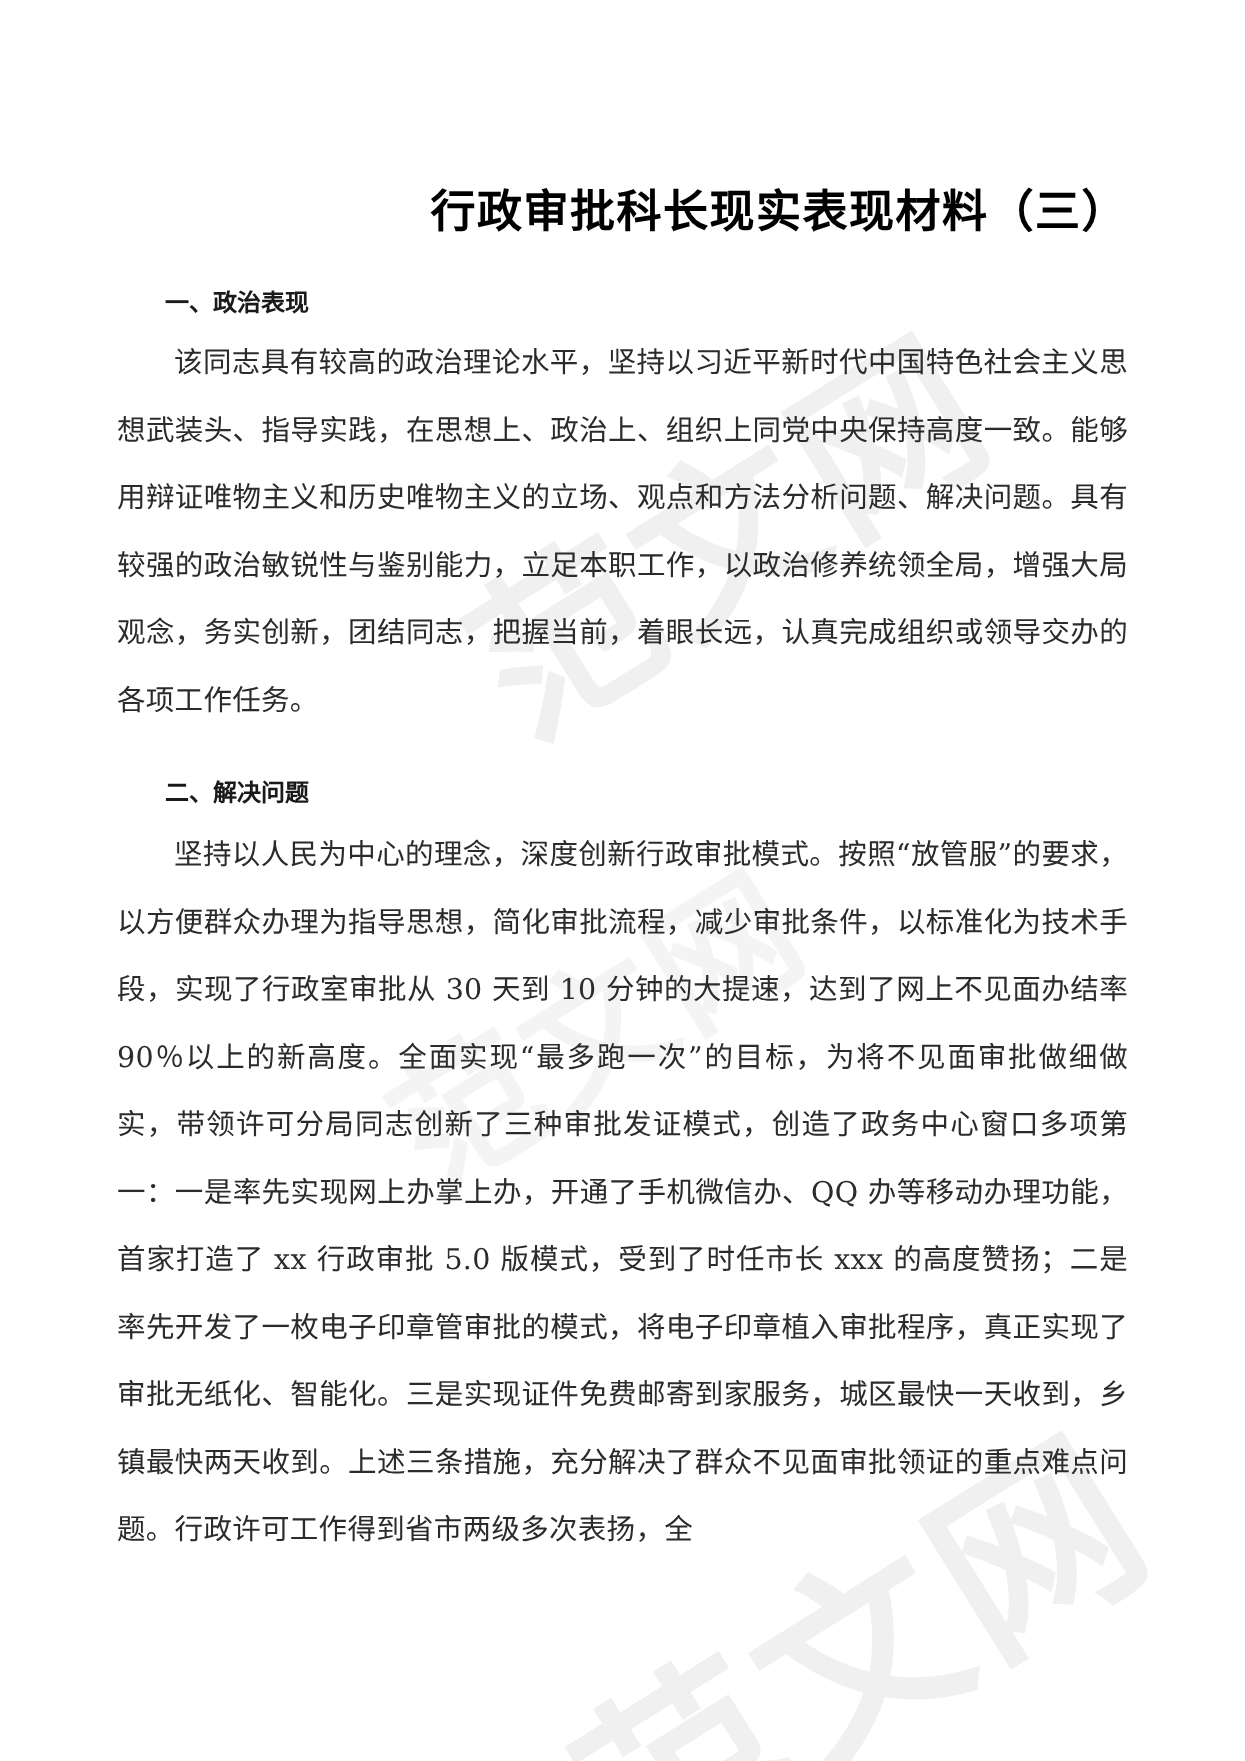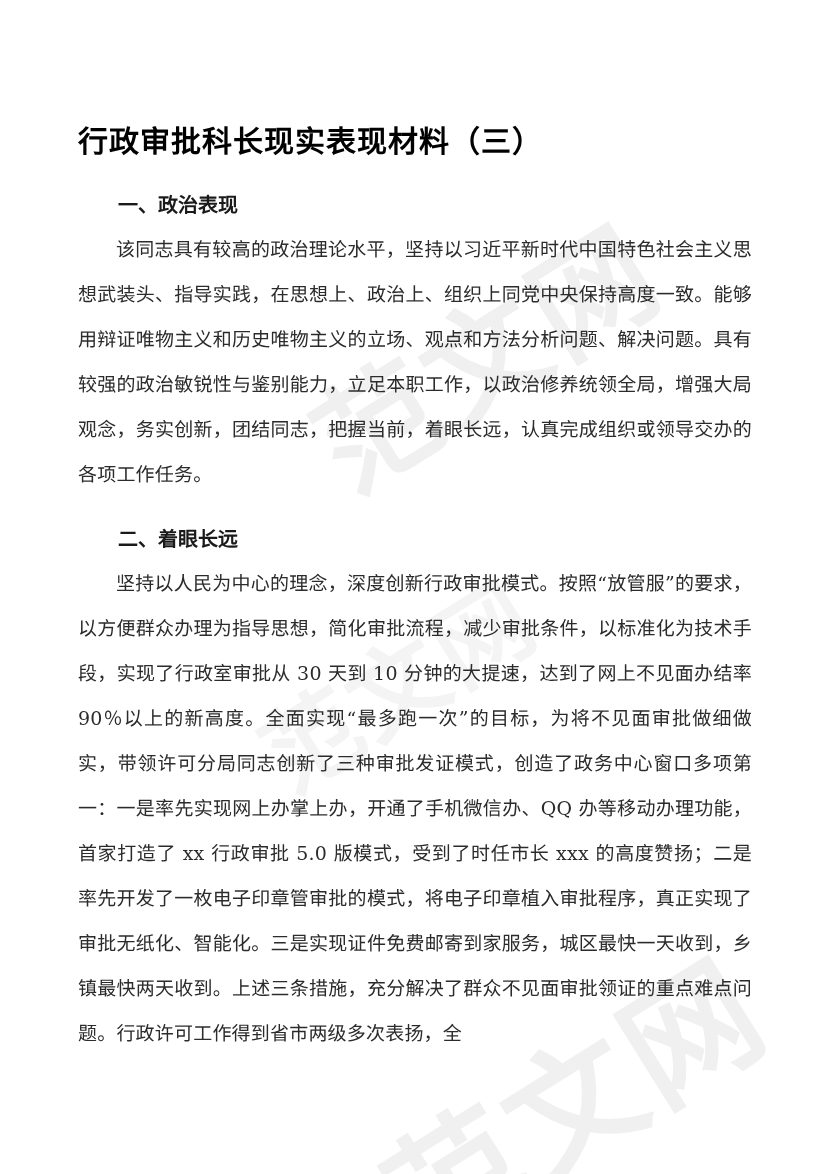--- a/index.html
+++ b/index.html
@@ -65,36 +65,36 @@
   
   .content {
     position: relative;
     z-index: 1;
     padding: 0 78px 0 78px;
   }
 
   .doc-title {
     margin: 0;
     padding-top: 122px;
-    text-align: left;
+    text-align: right;
     font-family: "DejaVu Serif", "Liberation Serif", serif;
     font-weight: 700;
     font-size: 30px;
     line-height: 1.35;
     letter-spacing: 1px;
     color: #000000;
   }
 
   .section-heading {
     margin: 0;
     padding-top: 26px;
     text-indent: 2em;
     font-family: "DejaVu Sans", "Liberation Sans", sans-serif;
     font-weight: 700;
-    font-size: 20px;
+    font-size: 16px;
     line-height: 1.6;
     color: #1a1a1a;
   }
 
   .body-paragraph {
     margin: 0;
     padding-top: 6px;
     text-indent: 2em;
     text-align: justify;
     text-justify: inter-character;
@@ -122,19 +122,19 @@
   </div>
 
   <div class="content">
 
     <h1 class="doc-title">行政审批科长现实表现材料（三）</h1>
 
     <h2 class="section-heading">一、政治表现</h2>
 
     <p class="body-paragraph">该同志具有较高的政治理论水平，坚持以习近平新时代中国特色社会主义思想武装头、指导实践，在思想上、政治上、组织上同党中央保持高度一致。能够用辩证唯物主义和历史唯物主义的立场、观点和方法分析问题、解决问题。具有较强的政治敏锐性与鉴别能力，立足本职工作，以政治修养统领全局，增强大局观念，务实创新，团结同志，把握当前，着眼长远，认真完成组织或领导交办的各项工作任务。</p>
 
-    <h2 class="section-heading">二、着眼长远</h2>
+    <h2 class="section-heading">二、解决问题</h2>
 
     <p class="body-paragraph is-truncated">坚持以人民为中心的理念，深度创新行政审批模式。按照“放管服”的要求，以方便群众办理为指导思想，简化审批流程，减少审批条件，以标准化为技术手段，实现了行政室审批从 30 天到 10 分钟的大提速，达到了网上不见面办结率 90％以上的新高度。全面实现“最多跑一次”的目标，为将不见面审批做细做实，带领许可分局同志创新了三种审批发证模式，创造了政务中心窗口多项第一：一是率先实现网上办掌上办，开通了手机微信办、QQ 办等移动办理功能，首家打造了 xx 行政审批 5.0 版模式，受到了时任市长 xxx 的高度赞扬；二是率先开发了一枚电子印章管审批的模式，将电子印章植入审批程序，真正实现了审批无纸化、智能化。三是实现证件免费邮寄到家服务，城区最快一天收到，乡镇最快两天收到。上述三条措施，充分解决了群众不见面审批领证的重点难点问题。行政许可工作得到省市两级多次表扬，全</p>
 
   </div>
 
 </div>
 
 </body></html>

